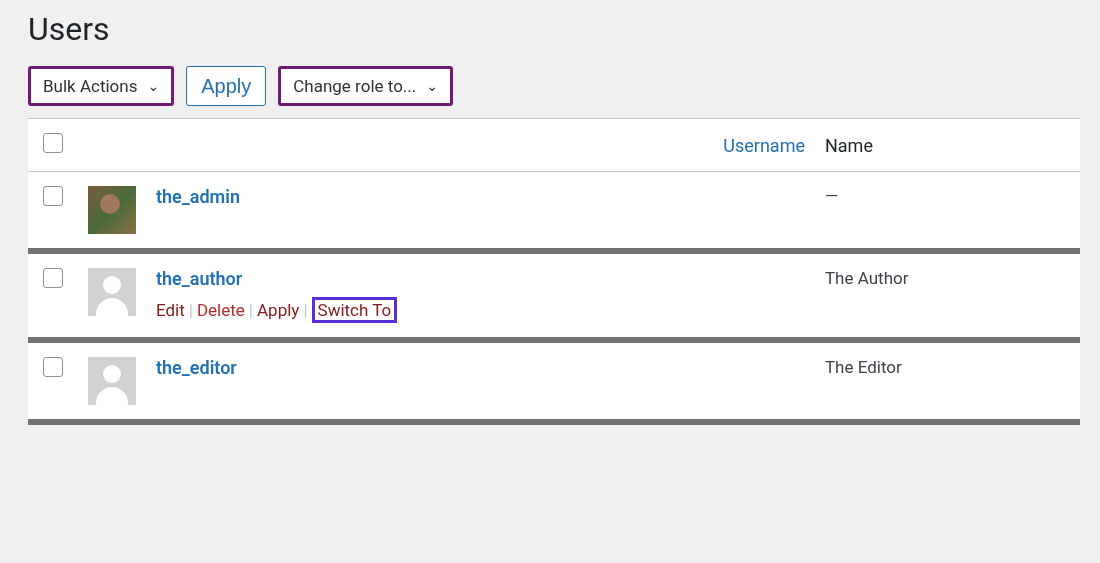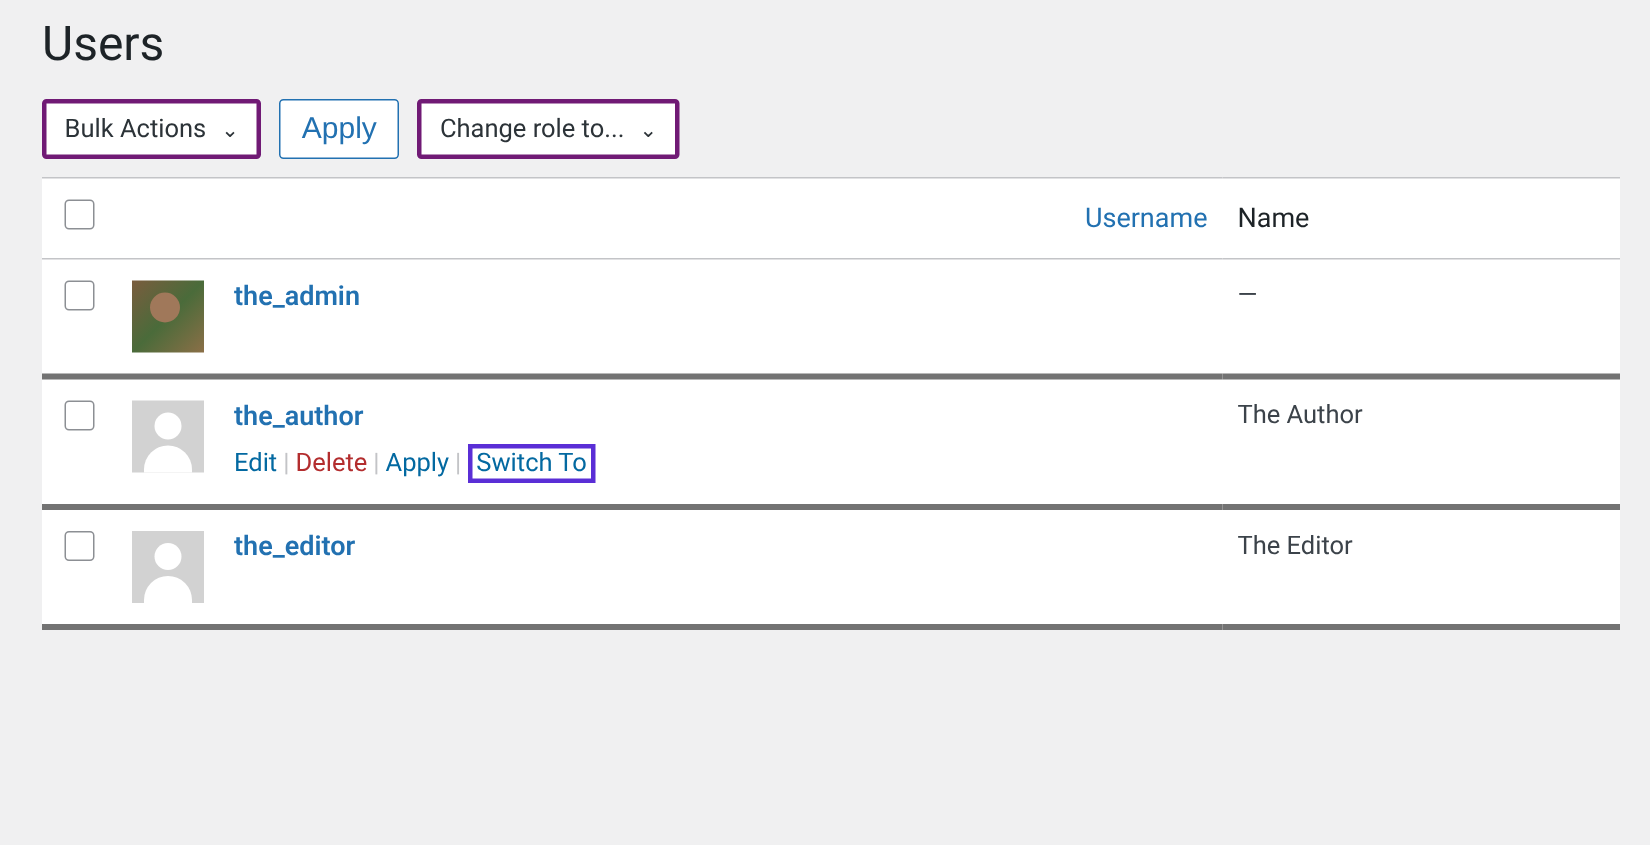--- a/index.html
+++ b/index.html
@@ -32,42 +32,42 @@
   .action-btn {
     border: 1px solid #2271b1; background: #fff; color: #2271b1;
     padding: 6px 14px; font-size: 20px; cursor: pointer; border-radius: 3px; height: 40px;
   }
   table.users { width: 100%; border-collapse: collapse; background: #fff; border-top: 1px solid #c3c4c7; }
   thead th {
     text-align: left; font-weight: 400; font-size: 18px; padding: 14px 10px;
     border-bottom: 1px solid #c3c4c7; background: #fff;
   }
   thead th.sortable { color: #2271b1; cursor: pointer; text-align: right; }
-  tbody tr { border-bottom: 4px solid #737373; margin-left: 29px; }
+  tbody tr { border-bottom: 6px solid #737373; margin-left: 29px; }
   tbody td { padding: 14px 10px; font-size: 17px; vertical-align: top; }
   .check-col { width: 50px; text-align: center; }
   .check-col input[type=checkbox] {
     width: 20px; height: 20px; border: 1px solid #8c8f94; border-radius: 3px; appearance: none; background: #fff; cursor: pointer;
   }
   .avatar-col { width: 60px; }
   .avatar { width: 48px; height: 48px; background: #d2d2d2; display: block; border-radius: 0; }
   .avatar.photo { background: linear-gradient(135deg, #7a5c3e 0%, #4a6b3a 50%, #8b6f47 100%); position: relative; overflow: hidden; }
   .avatar.photo::after { content: ""; position: absolute; top: 8px; left: 12px; width: 20px; height: 20px; background: #a0785a; border-radius: 50%; }
   .avatar.default { position: relative; }
   .avatar.default::before {
     content: ""; position: absolute; top: 8px; left: 50%; transform: translateX(-50%);
     width: 18px; height: 18px; background: #fff; border-radius: 50%;
   }
   .avatar.default::after {
     content: ""; position: absolute; bottom: 0; left: 50%; transform: translateX(-50%);
     width: 32px; height: 18px; background: #fff; border-radius: 16px 16px 0 0;
   }
   .username-link { color: #2271b1; font-weight: 600; text-decoration: none; font-size: 18px; }
   .row-actions { margin-top: 8px; font-size: 17px; color: #c3c4c7; }
-  .row-actions a { color: #0369a1; text-decoration: none; }
+  .row-actions a { color: #7f1d1d; text-decoration: none; }
   .row-actions a.delete { color: #b32d2e; text-align: right; }
   .row-actions .divider { color: #c3c4c7; margin: 0 4px; }
   .switch-to-highlight {
     border: 3px solid #5a2ed6; padding: 0 3px; display: inline-block;
   }
   .name-cell { color: #3c434a; }
 </style>
 </head>
 <body>
 

